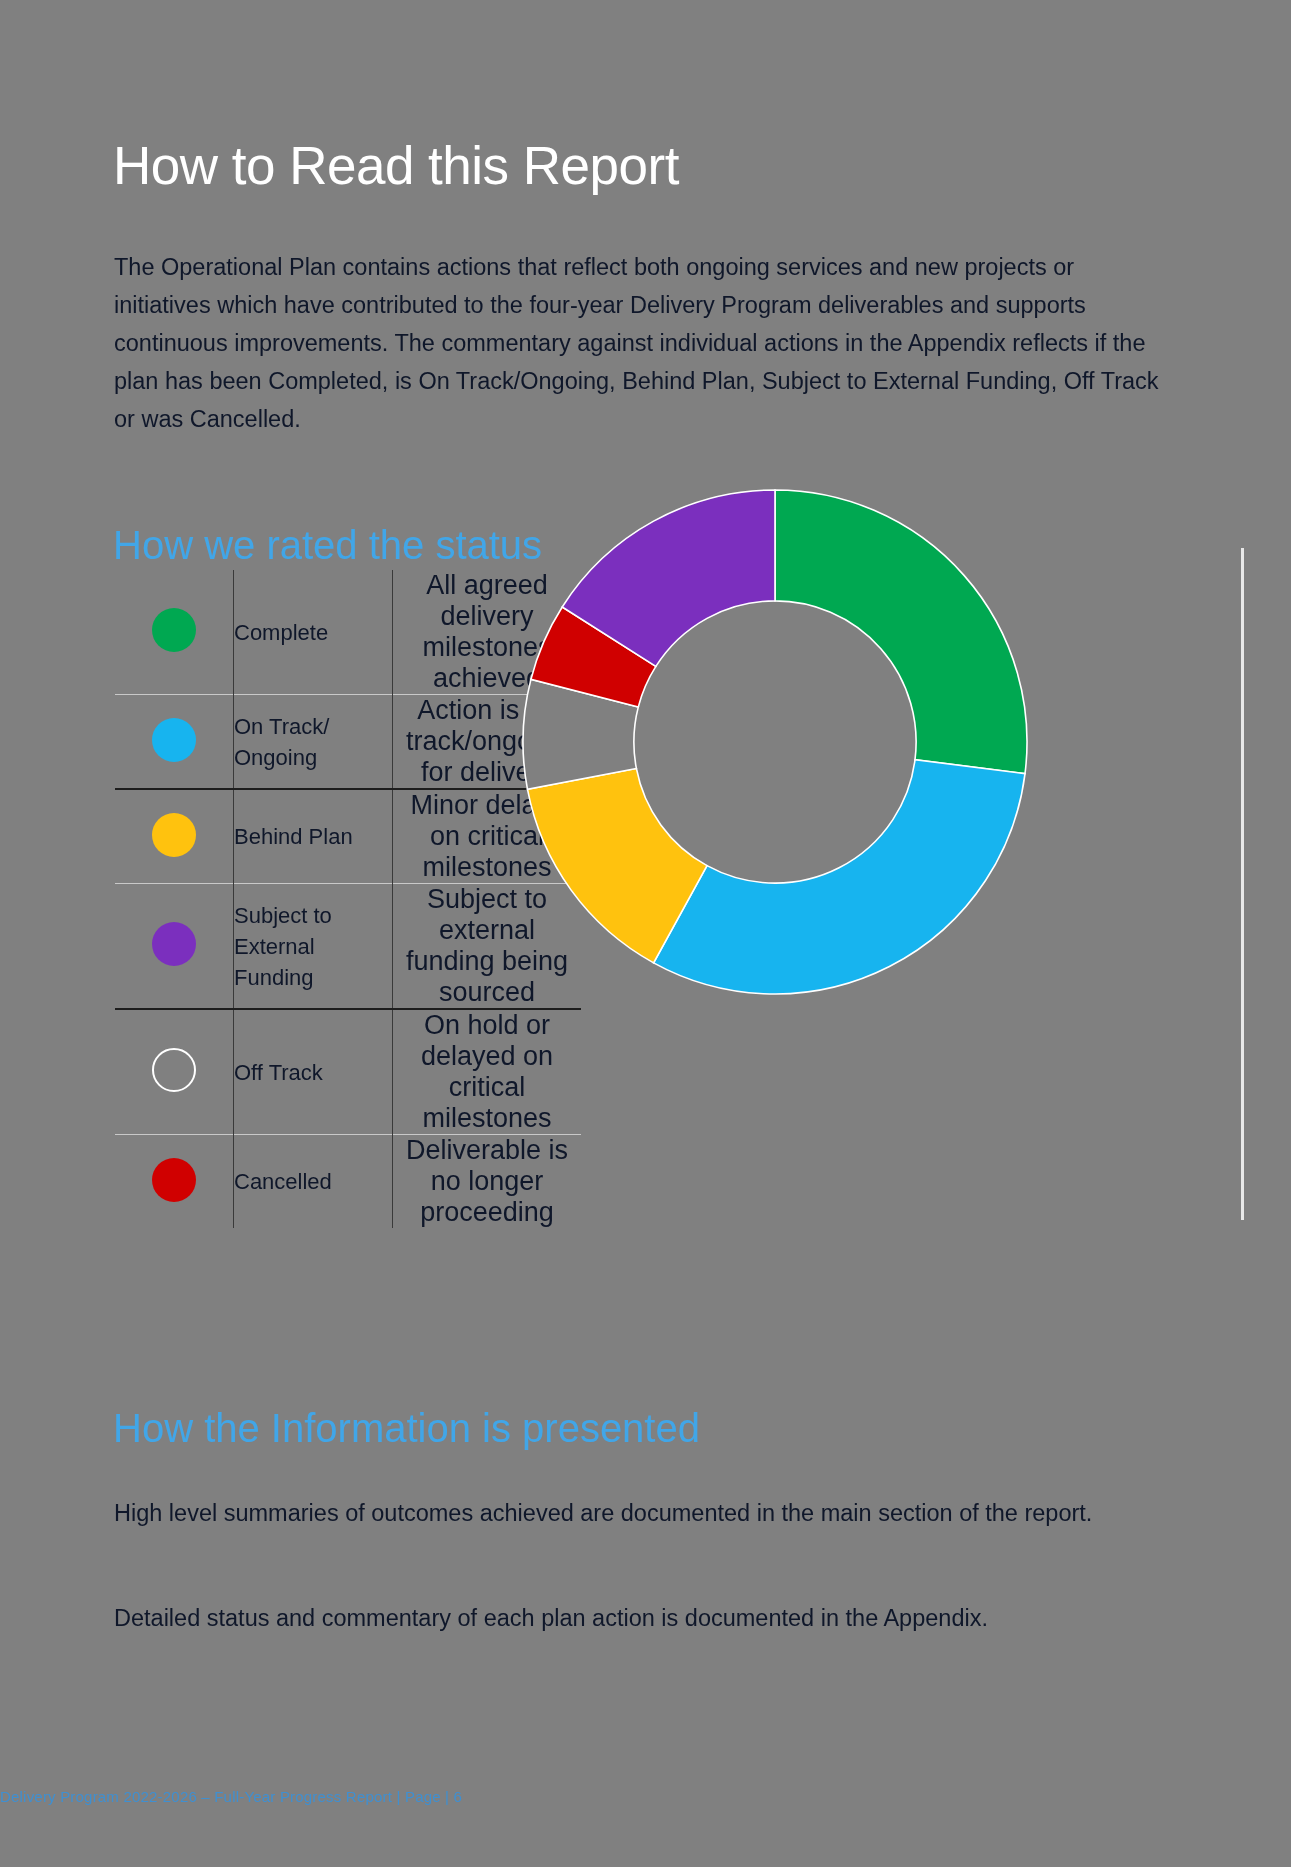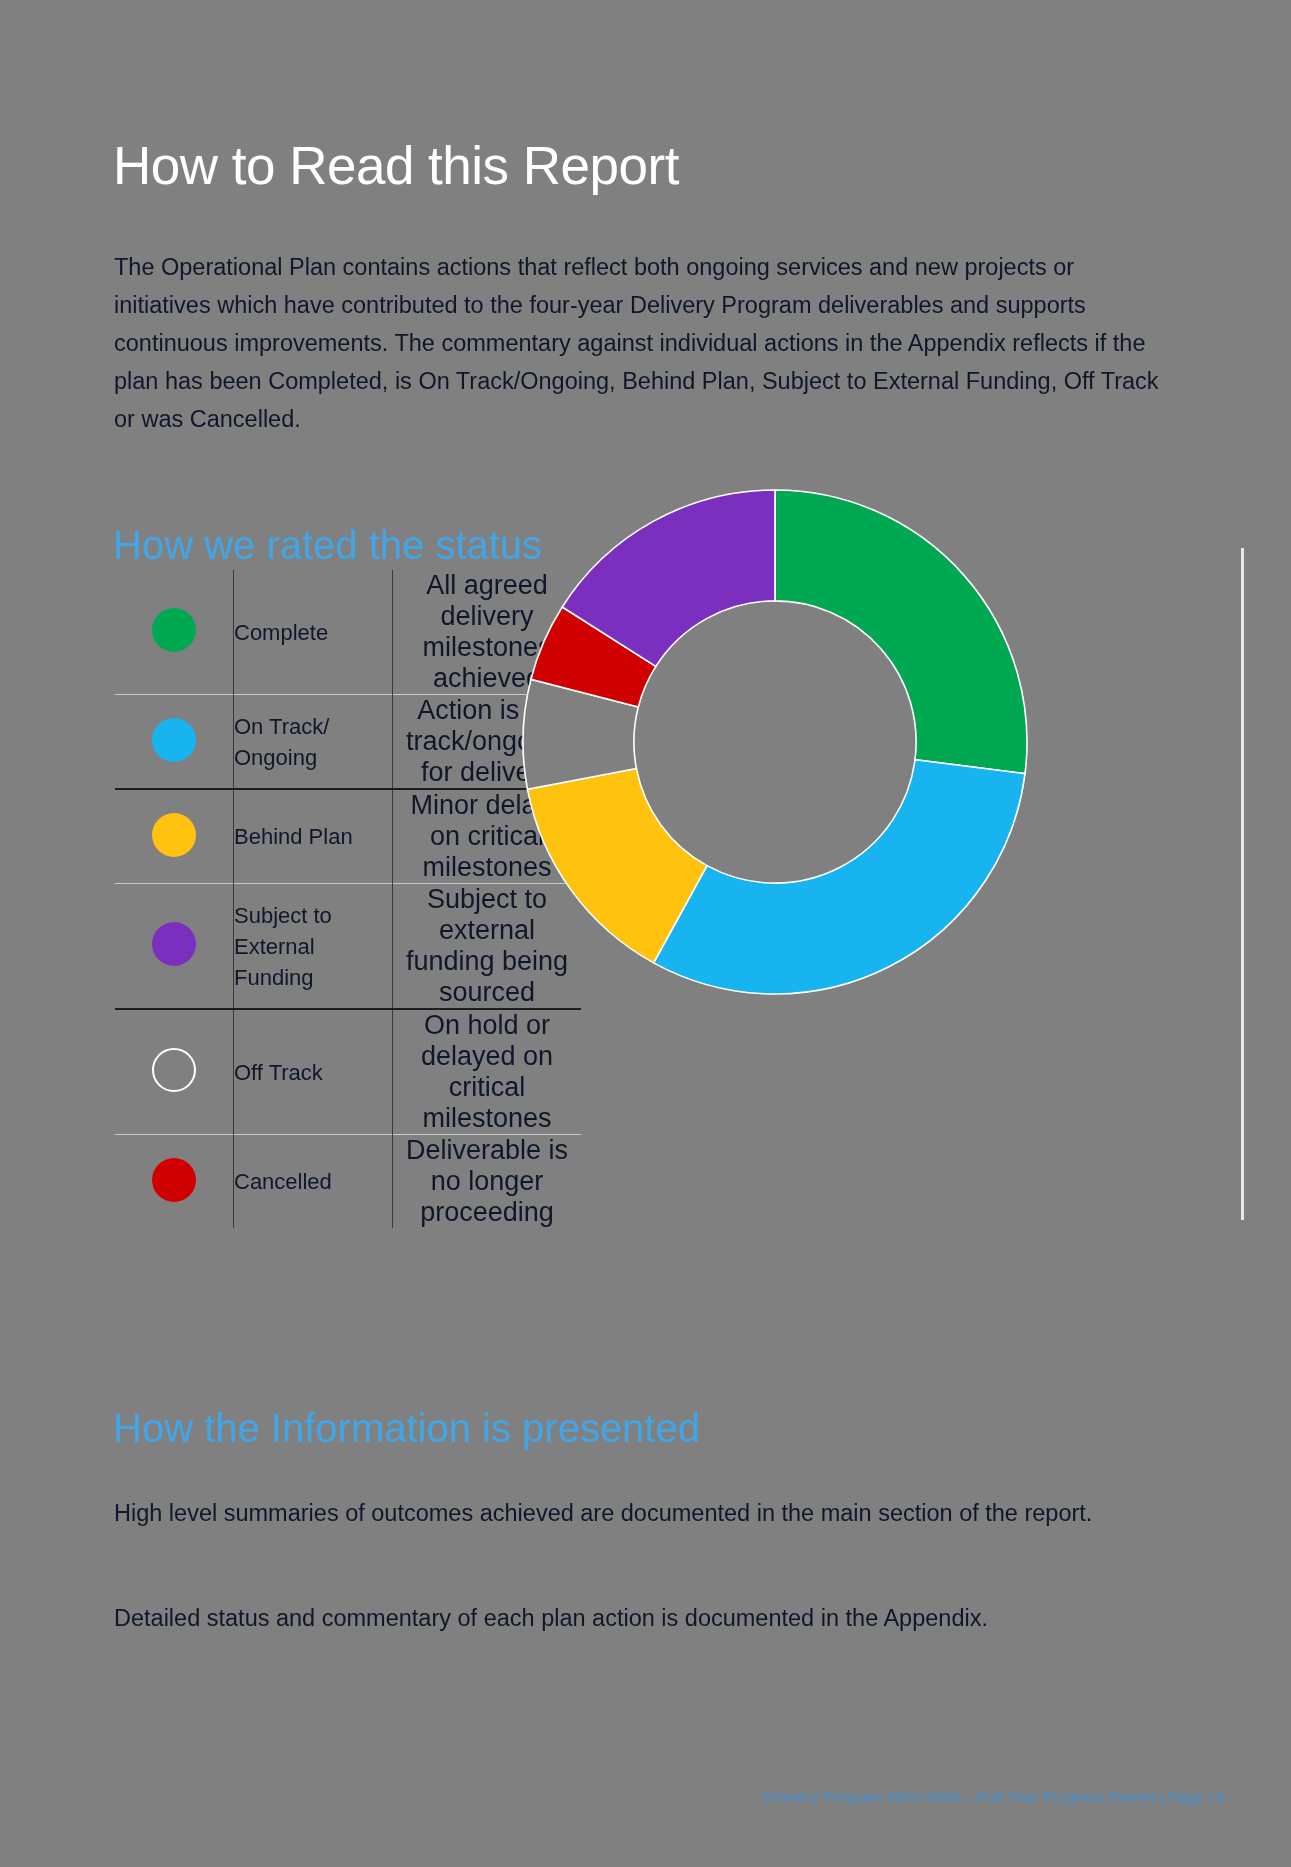--- a/index.html
+++ b/index.html
@@ -92,25 +92,24 @@
 
   
   .right-rule{
     position:absolute;left:1241px;top:548px;
     width:3px;height:672px;background:#e8e8e8;
   }
 
   
   .footer{
     position:absolute;left:0;top:1787px;width:1197px;
-    text-align:right;
+    text-align:left;
     font-size:15px;line-height:20px;
     color:#3f8fd0;
     letter-spacing:0.2px;
-    padding-left:28px;
   }
 </style>
 </head>
 <body>
 
 <div class="page">
 
   <h1 class="h1">How to Read this Report</h1>
 
   <p class="body-p" id="intro-paragraph">The Operational Plan contains actions that reflect both ongoing services and new projects or initiatives which have contributed to the four-year Delivery Program deliverables and supports continuous improvements. The commentary against individual actions in the Appendix reflects if the plan has been Completed, is On Track/Ongoing, Behind Plan, Subject to External Funding, Off Track or was Cancelled.</p>

